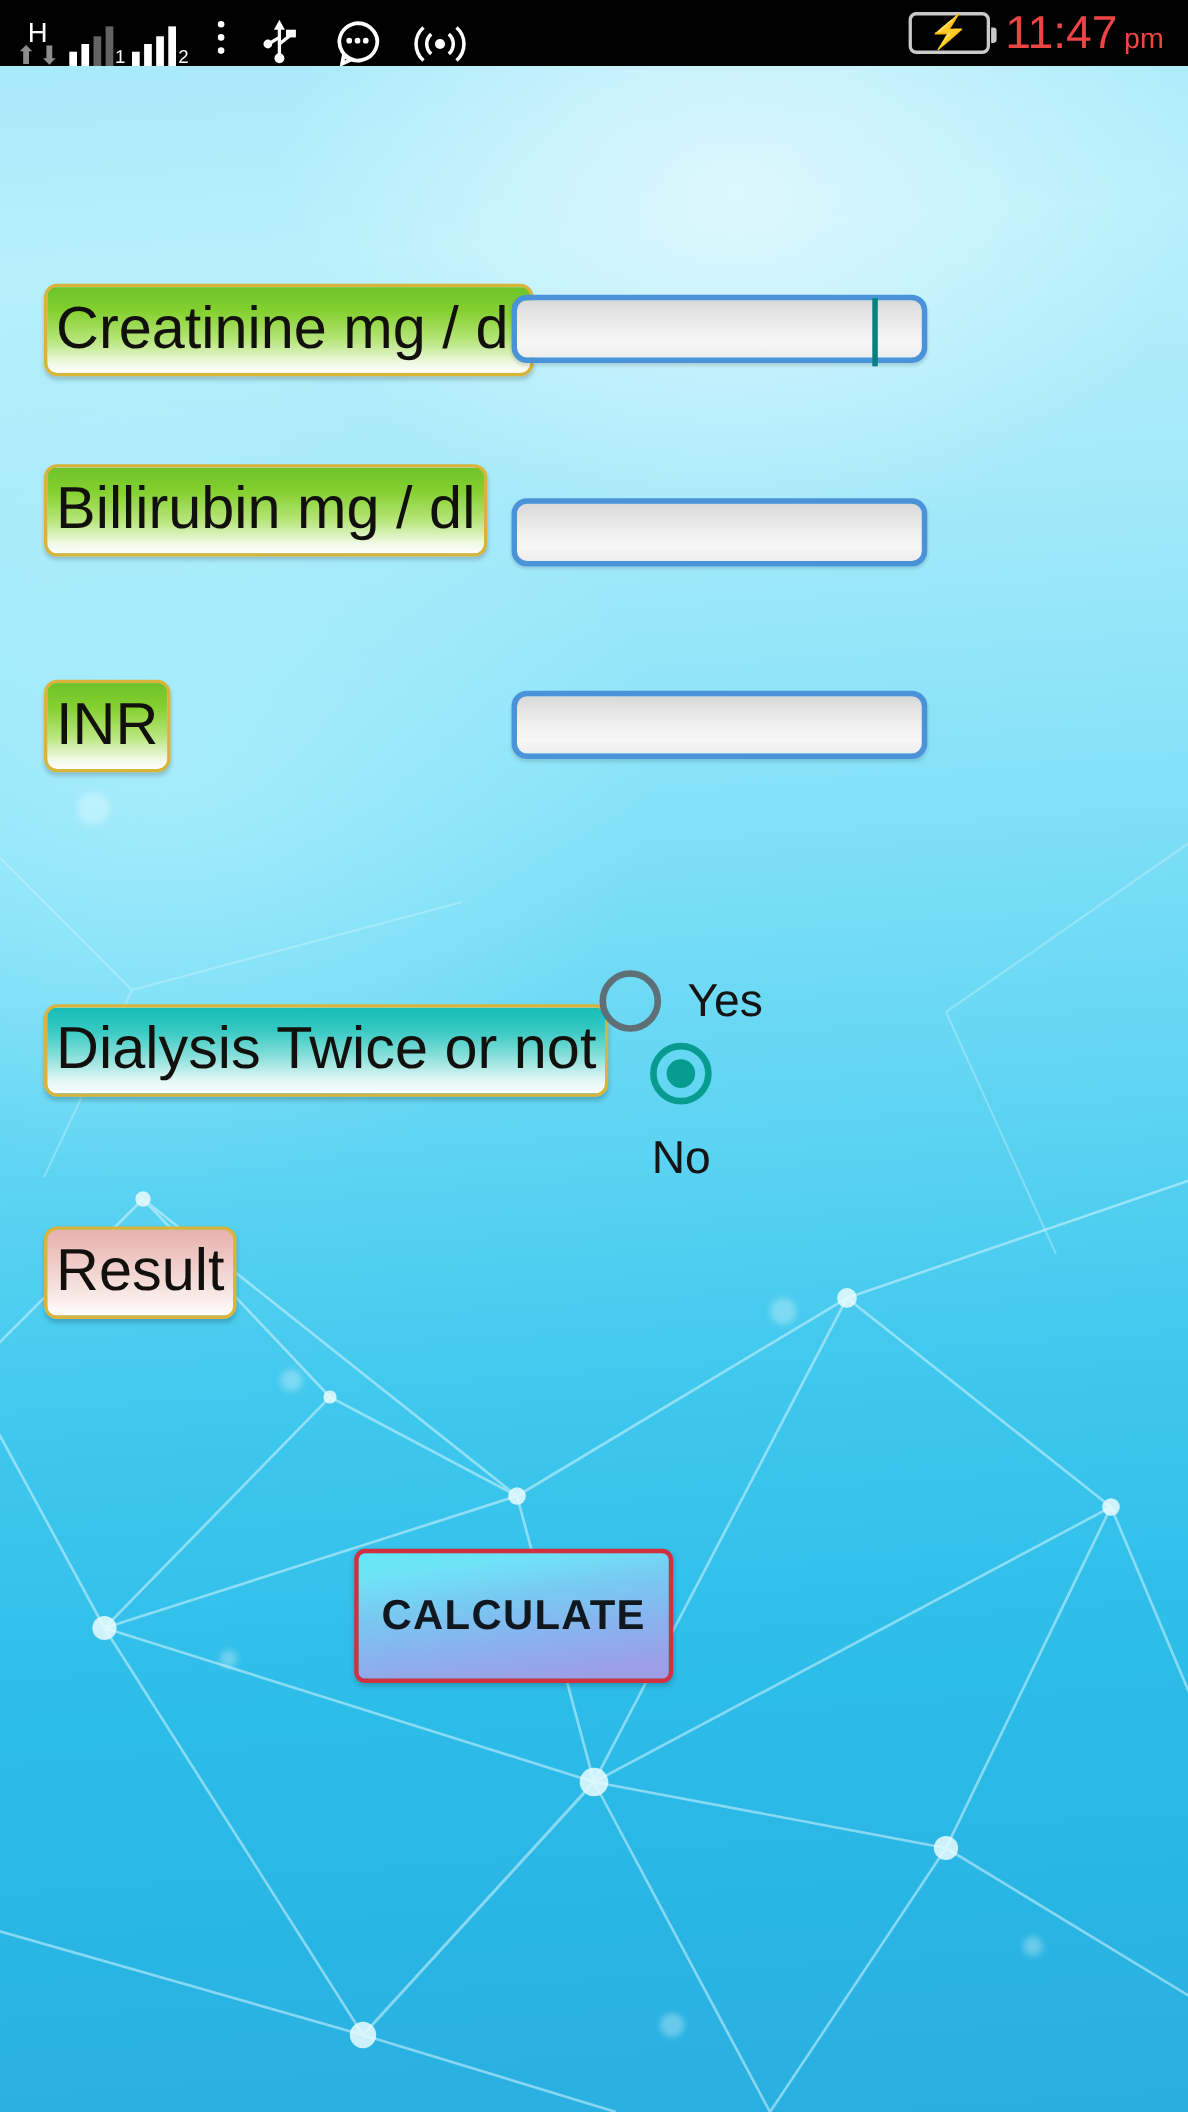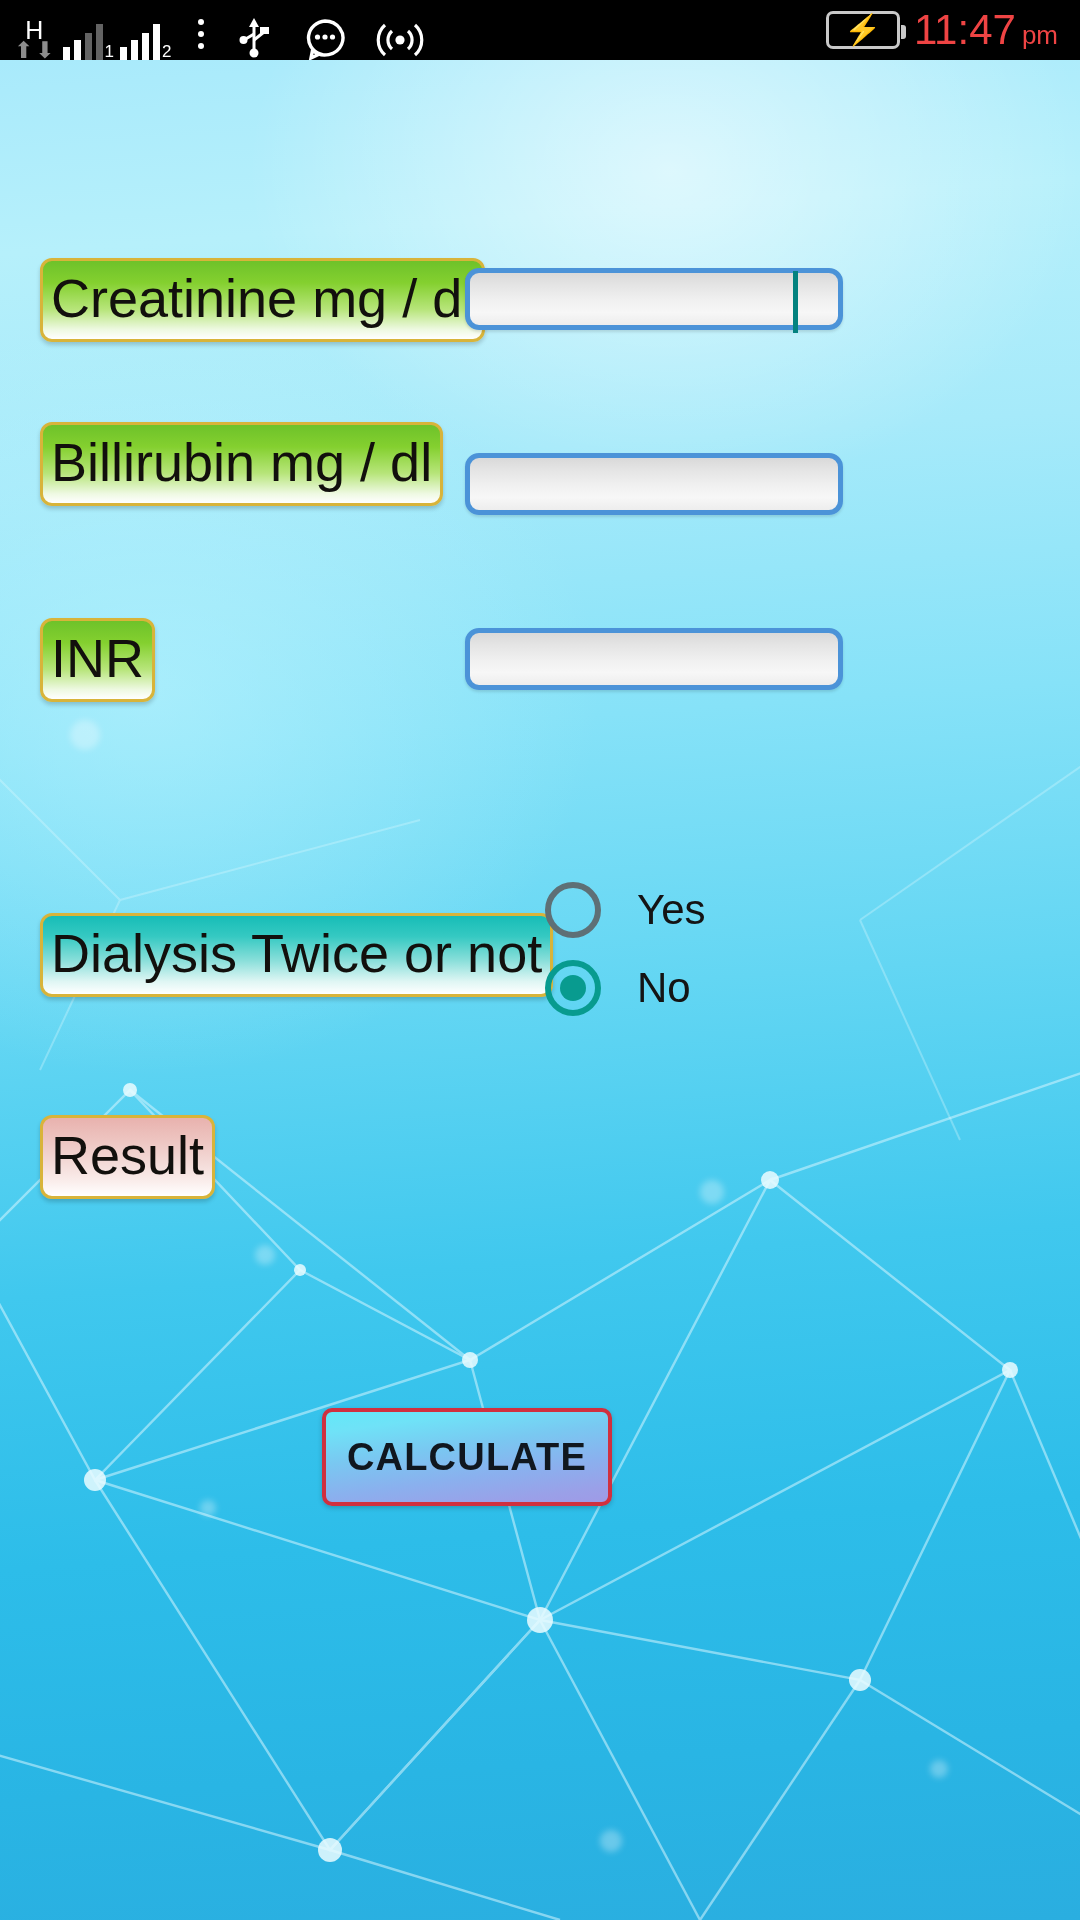--- a/index.html
+++ b/index.html
@@ -107,32 +107,32 @@
     box-shadow:0 2px 3px rgba(0,0,0,.12);
   }
   .caret{
     position:absolute; top:-2px; left:323px;
     width:5px; height:62px;
     background:#03827f;
   }
 
   
   .radio-group{ position:absolute; }
-  .radio-item{ display:flex; align-items:center; gap:36px; }
+  .radio-item{ display:flex; align-items:center; gap:24px; }
   .radio{ width:56px; height:56px; border-radius:50%; display:flex;
           align-items:center; justify-content:center; flex:0 0 auto; }
   .radio.off{ border:6px solid #5e7076; }
   .radio.on{ border:6px solid #089b8f; }
   .radio.on b{ display:block; width:26px; height:26px; border-radius:50%; background:#089b8f; }
   .radio-label{ font-size:42px; color:#141414; font-family:"Liberation Sans",sans-serif; }
 
   
   .calc{
     position:absolute;
-    width:290px; height:98px;
+    width:290px; height:122px;
     border:4px solid #d0303f;
     border-radius:10px;
     background:linear-gradient(172deg,#63e8f8 0%, #6fe2f7 16%, #79c8f1 40%, #8ab0ee 66%, #9aa0e8 88%, #9f9ae6 100%);
     color:#10171f;
     font-size:38px;
     font-weight:bold;
     letter-spacing:1.2px;
     display:flex; align-items:center; justify-content:center;
     font-family:"Liberation Sans",sans-serif;
     box-shadow:0 2px 5px rgba(0,0,0,.2);
@@ -297,21 +297,21 @@
 
   <div class="row" style="left:40px; top:853px;">
     <span class="lbl lbl-teal">Dialysis Twice or not</span>
   </div>
 
   <div class="radio-group" style="left:545px; top:822px;">
     <div class="radio-item">
       <span class="radio off"></span>
       <span class="radio-label">Yes</span>
     </div>
-    <div class="radio-item" style="margin-top:22px;">
+    <div class="radio-item" style="margin-top:10px;flex-direction:column;">
       <span class="radio on">
           <b></b>
         </span>
       <span class="radio-label">No</span>
     </div>
   </div>
 
   <div class="row" style="left:40px; top:1055px;border-radius:10px;">
     <span class="lbl lbl-pink">Result</span>
   </div>

